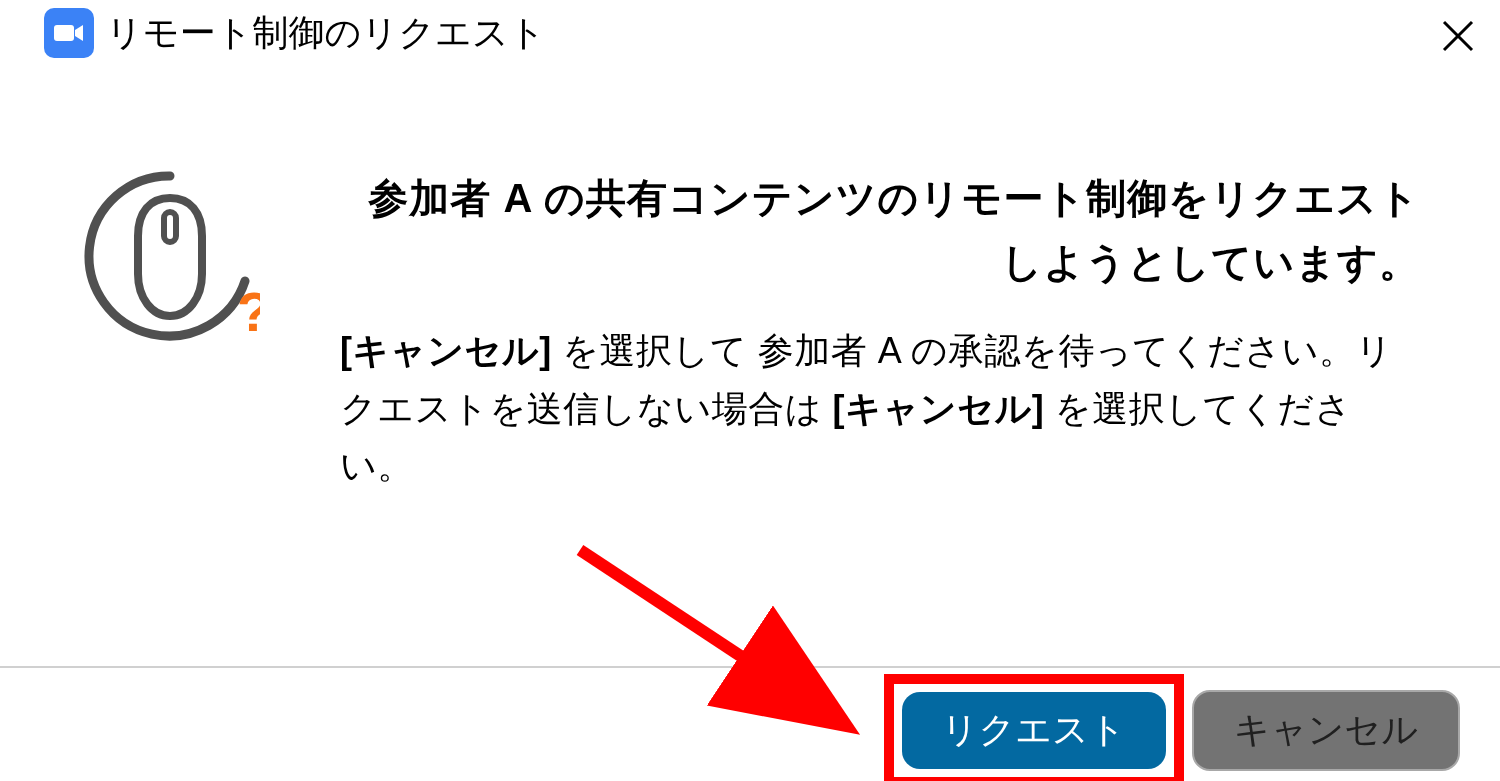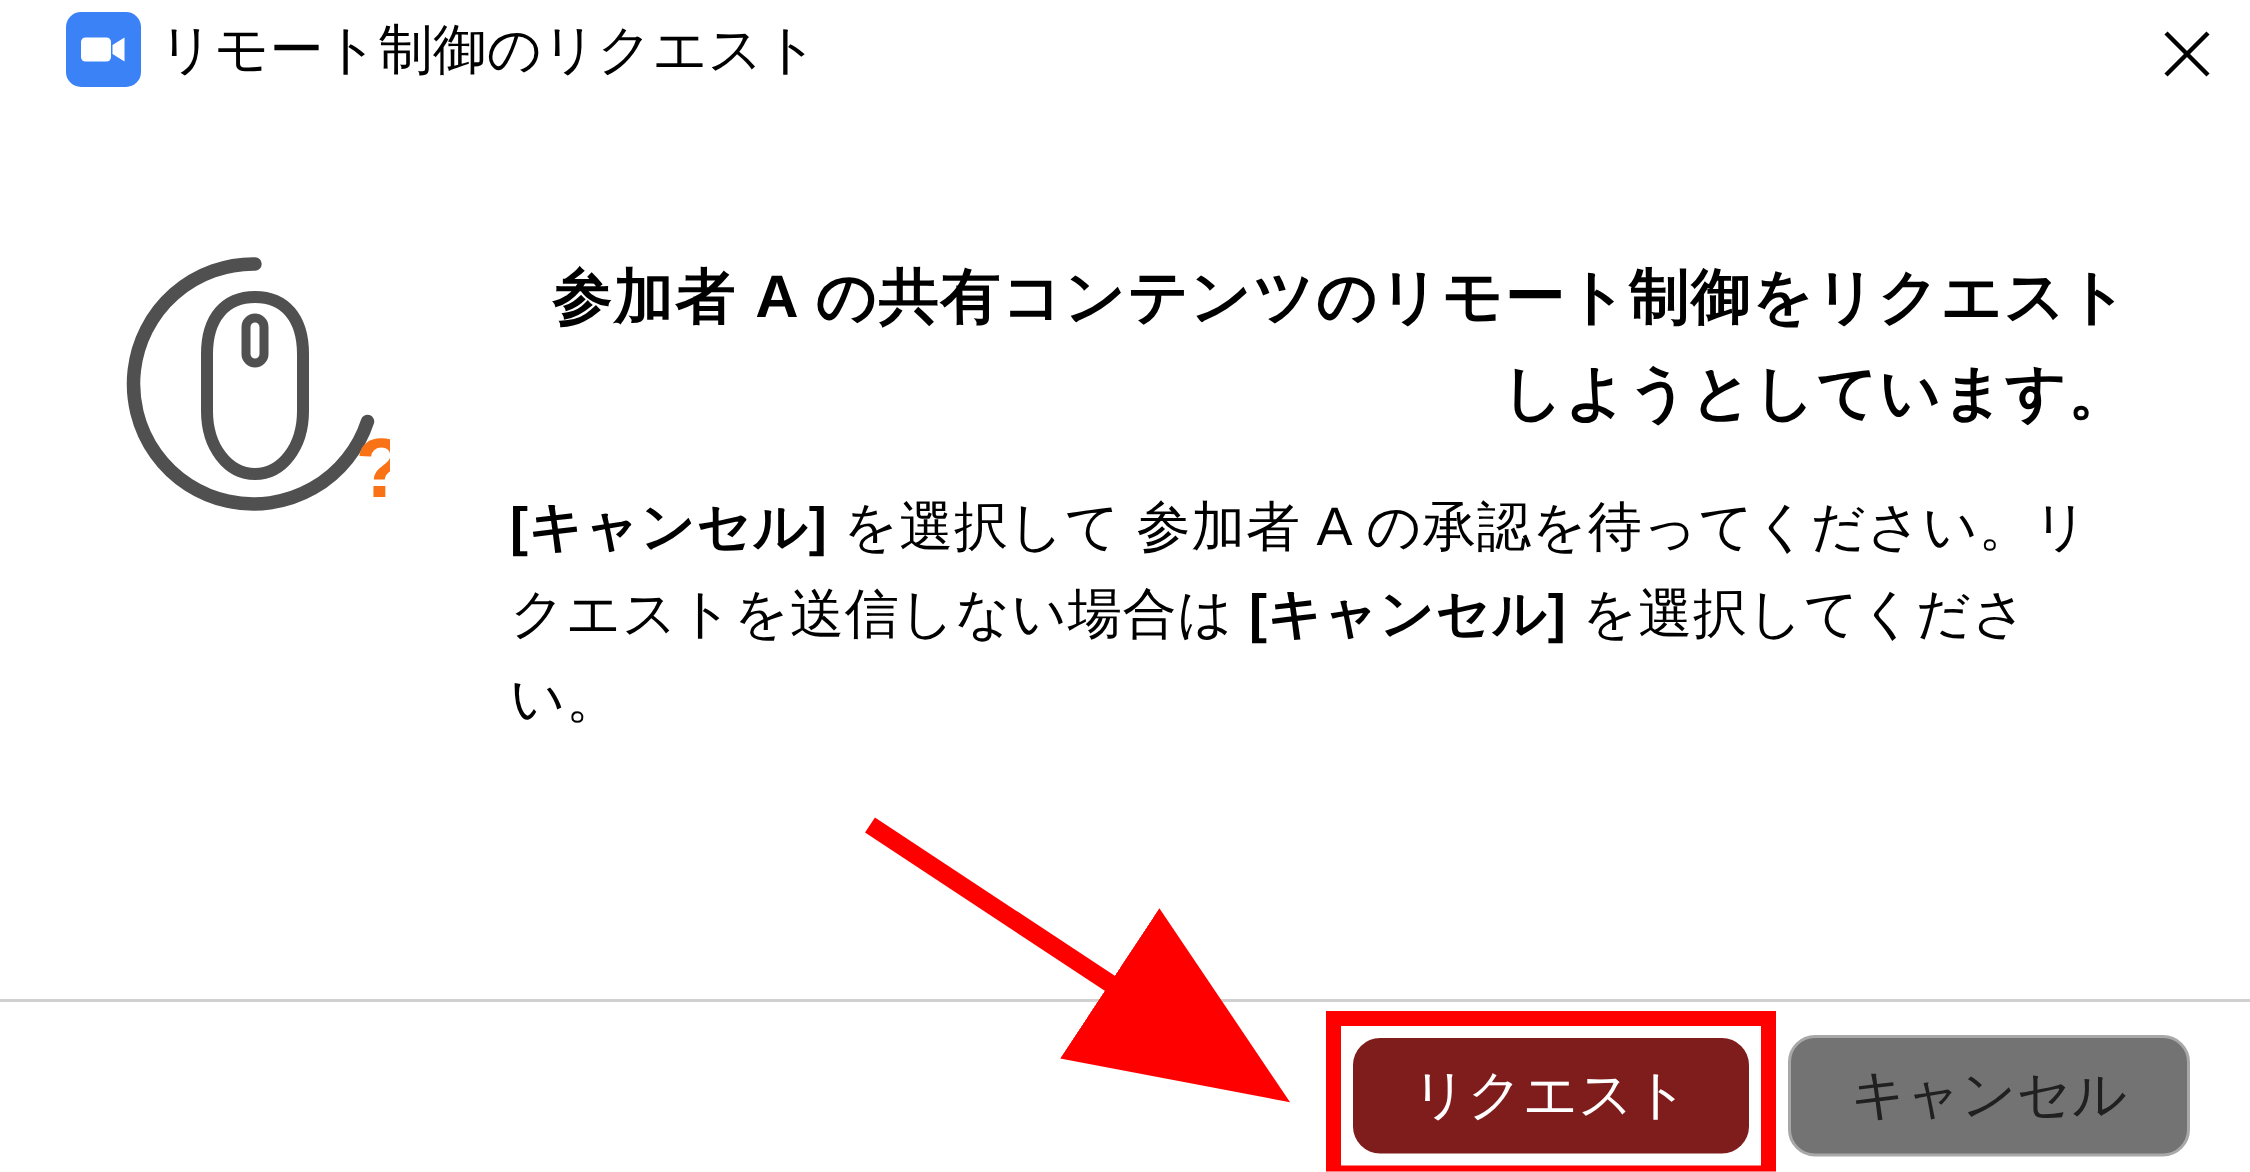--- a/index.html
+++ b/index.html
@@ -106,21 +106,21 @@
     .btn {
       font-size: 36px;
       padding: 14px 40px;
       border-radius: 18px;
       cursor: pointer;
       font-family: inherit;
       font-weight: 400;
       border: none;
     }
     .btn-primary {
-      background: #7f1d1d;
+      background: #0369a1;
       color: #ffffff;
     }
     .btn-secondary {
       background: #737373;
       color: #202020;
       border: 2px solid #a8a8a8;
     }
     .annotation-arrow {
       position: absolute;
       pointer-events: none;

